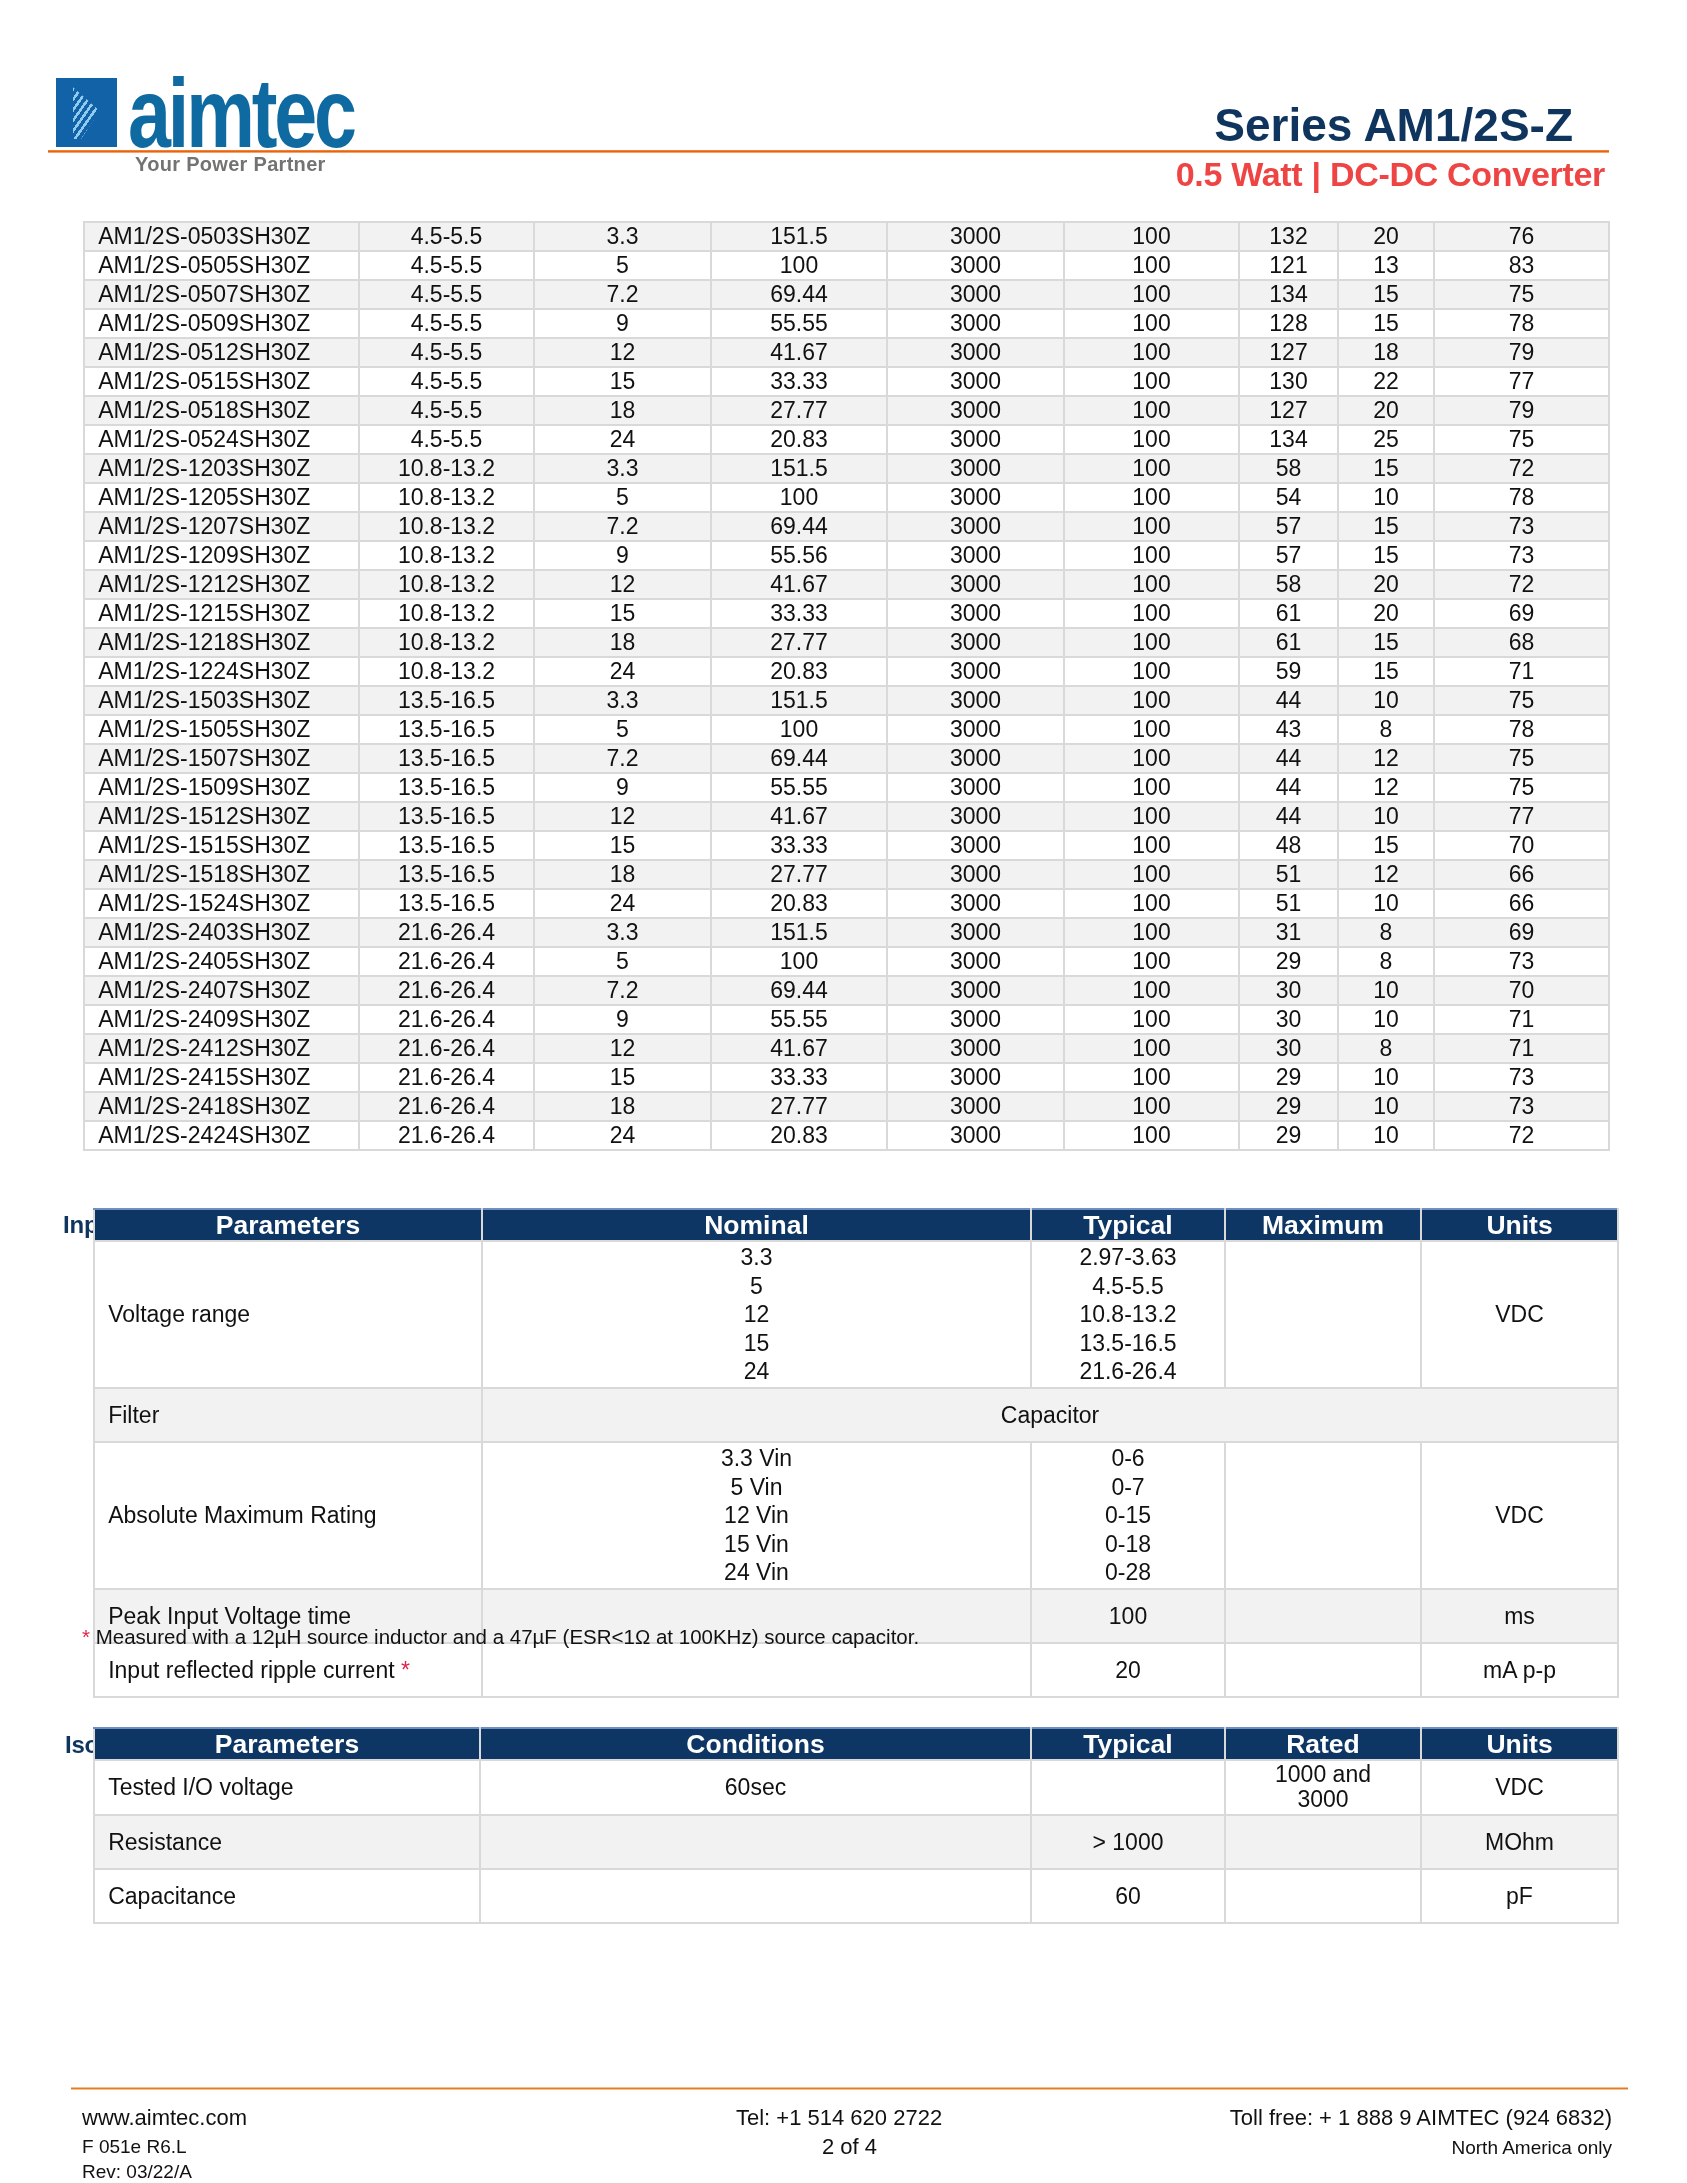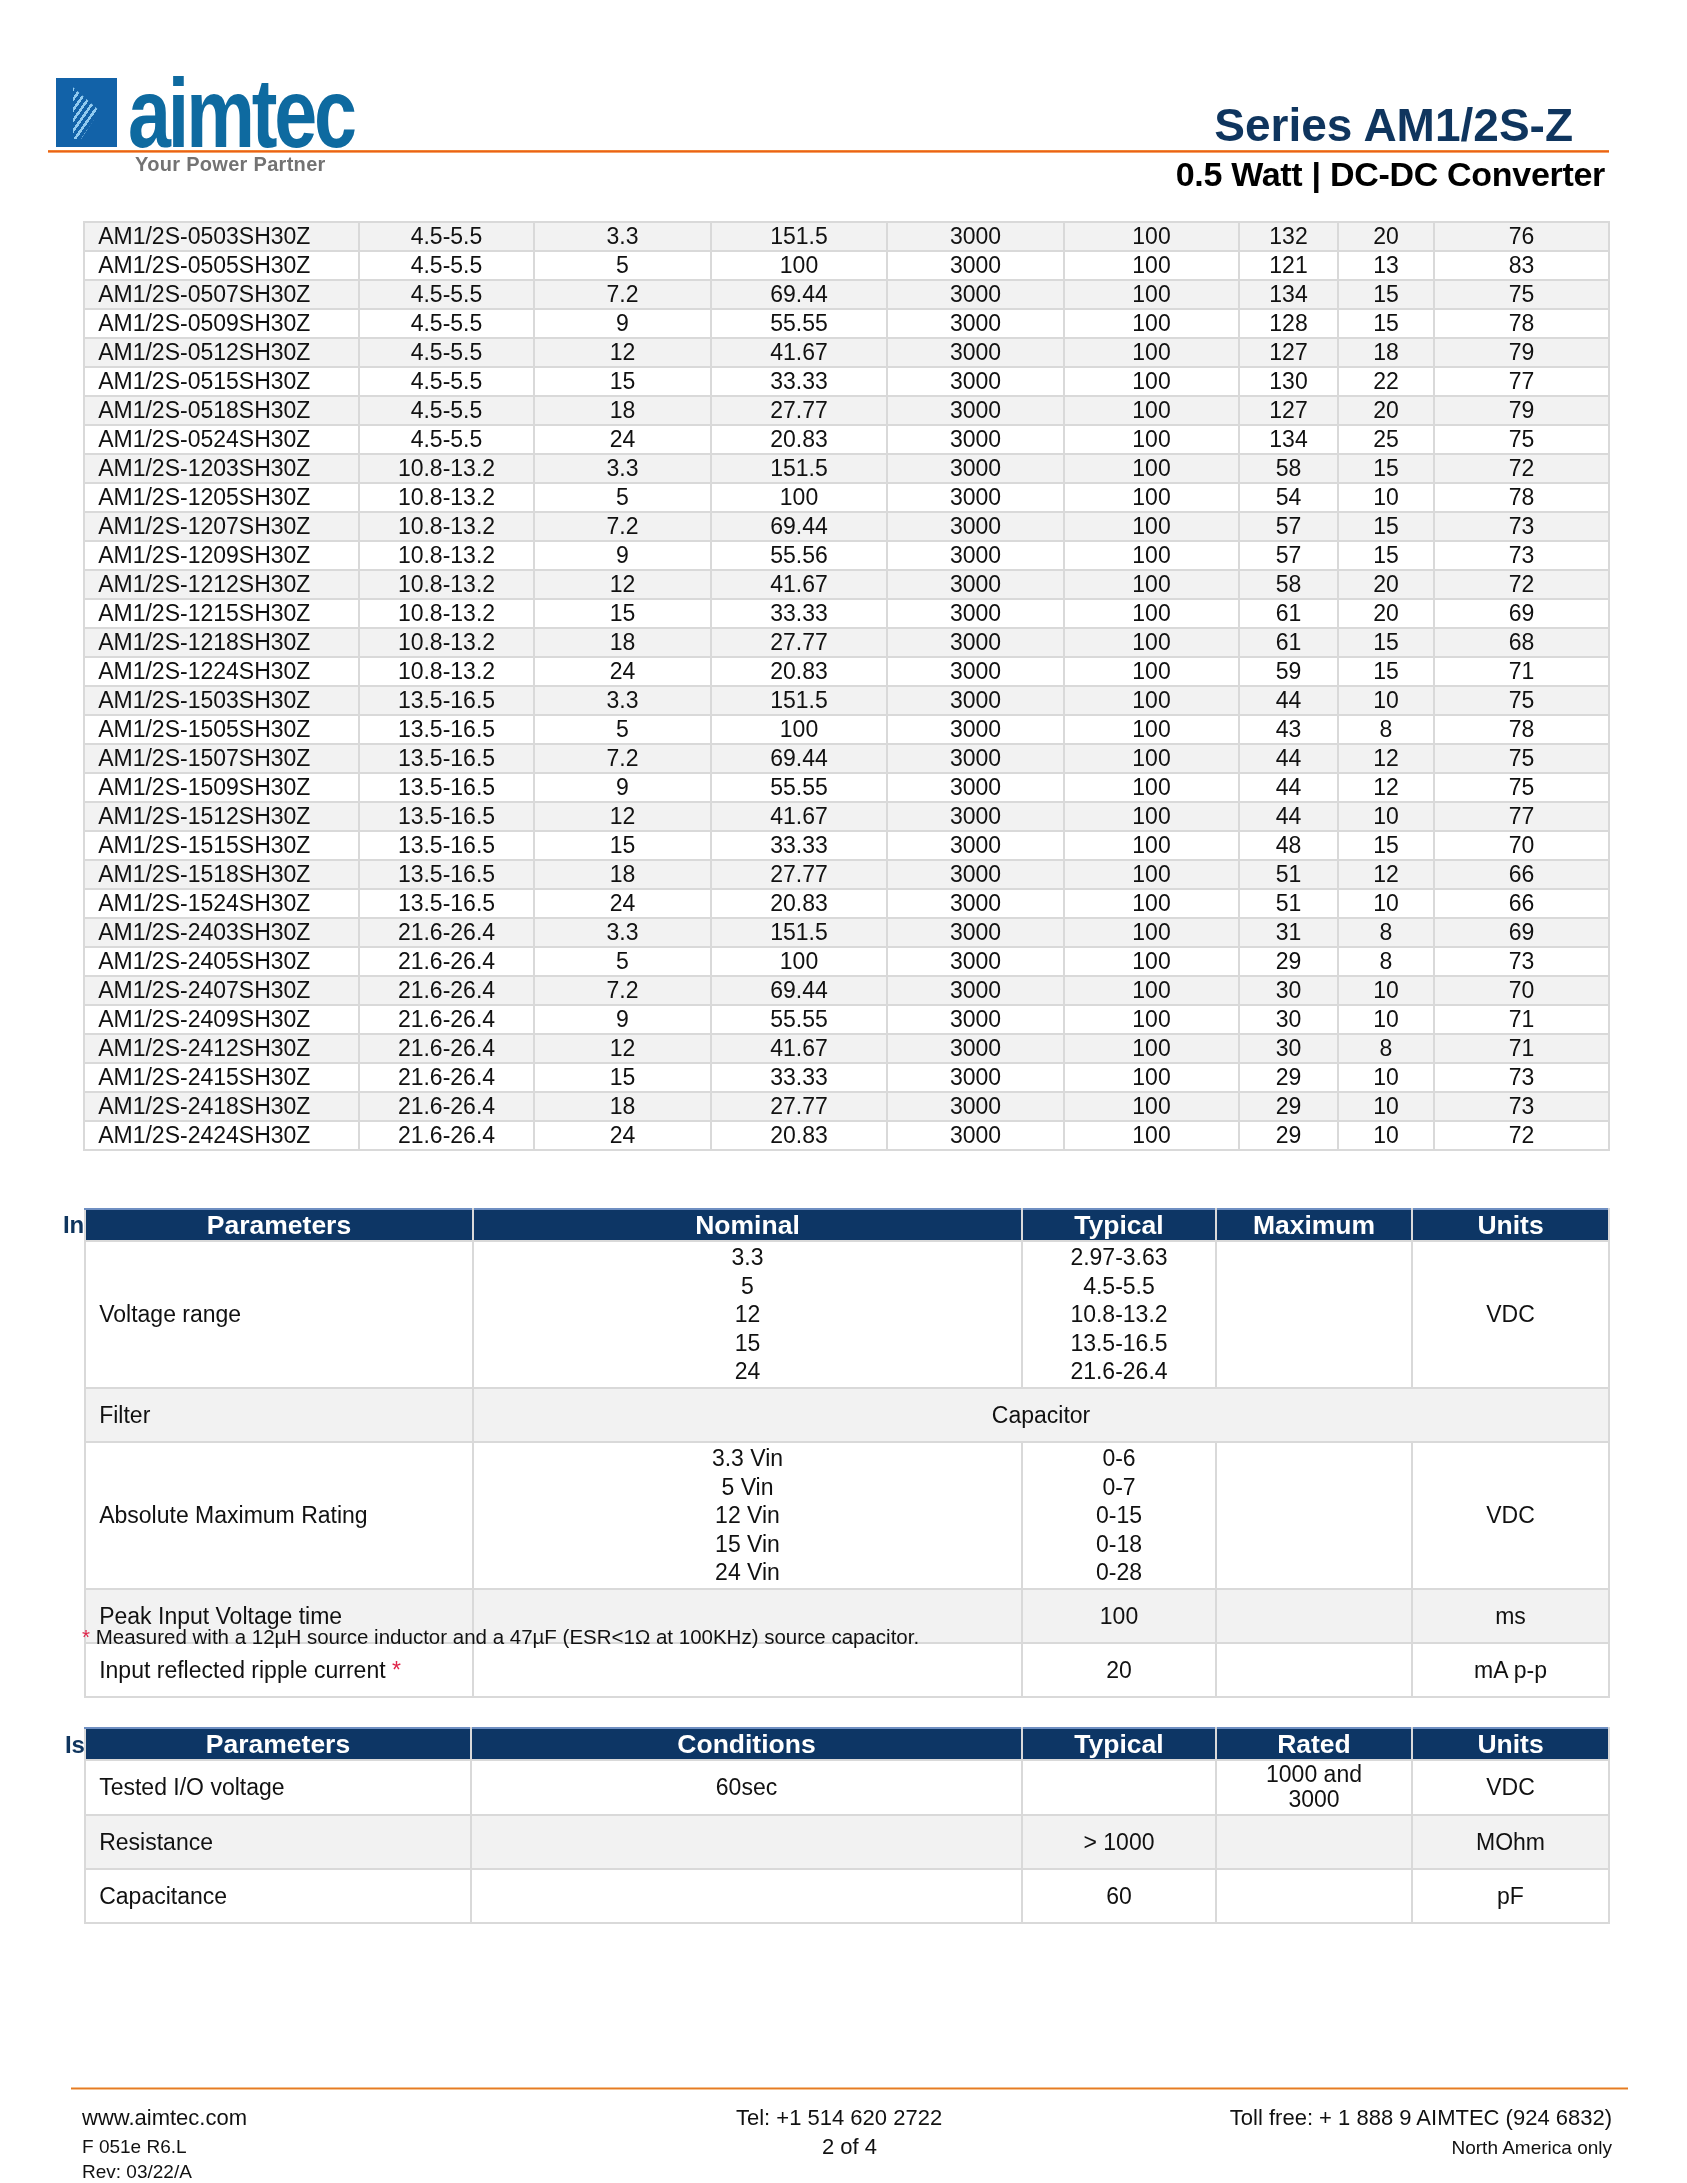--- a/index.html
+++ b/index.html
@@ -11,34 +11,34 @@
   .logo-mark { width: 61px; height: 69px; background: #1262a8; position: relative; overflow: hidden; }
   .logo-mark .dots { position: absolute; left: 17px; top: 9.3px; width: 26.5px; height: 52px;
      background: repeating-linear-gradient(125deg, #9fd6f7 0 2.6px, transparent 2.6px 6px);
      clip-path: polygon(0 0, 100% 45%, 30% 100%, 0 100%); opacity: .9; }
   .logo-word { font-family: "Liberation Sans", sans-serif; font-weight: 700; font-size: 99px; line-height: 69px;
      color: #0e6aa0; letter-spacing: -4px; margin-left: 10.6px; transform: scaleX(0.78); transform-origin: left bottom; height: 69px; }
   .tagline { position: absolute; left: 135px; top: 153px; font-size: 20px; font-weight: 700; color: #737373; letter-spacing: 0.3px; }
   .top-rule { position: absolute; left: 48px; top: 150px; width: 1561px; height: 3.3px;
      background: linear-gradient(#f5a24a, #e8560f 40%, #f0772a 70%, #fbd8b0); }
   .series-title { position: absolute; right: 114px; top: 98px; font-size: 46px; font-weight: 700; color: #0f355e; }
-  .subtitle { position: absolute; right: 82px; top: 155px; font-size: 34px; font-weight: 700; color: #000000; letter-spacing: -0.3px; }
+  .subtitle { position: absolute; right: 82px; top: 155px; font-size: 34px; font-weight: 700; color: #ef4444; letter-spacing: -0.3px; }
 
   
   table { border-collapse: collapse; position: absolute; table-layout: fixed; }
   td, th { font-weight: 400; }
   .models { left: 83px; top: 193px; width: 1525px; font-size: 23px; margin-top: 28px; }
   .models td { height: 29px; border: 2px solid #d9d9d9; text-align: center; padding: 0; line-height: 25px; }
   .models td.model { text-align: left; padding-left: 13.2px; }
   .models tr:nth-child(odd) td { background: #f2f2f2; }
   .models tr:nth-child(even) td { background: #ffffff; }
 
   .section-title { position: absolute; font-size: 24px; font-weight: 700; color: #0f355e; letter-spacing: -0.2px; margin-top: 40px; }
 
-  .spec { left: 84px; width: 1524px; font-size: 23px; }
+  .spec { left: 93px; width: 1524px; font-size: 23px; }
   .spec th { background: #0d3665; color: #ffffff; font-weight: 700; font-size: 26.5px; height: 32px;
      border: 2px solid #d9d9d9; border-top: 2.6px solid #6f8fc2; text-align: center; line-height: 28px; }
   .spec td { border: 2px solid #d9d9d9; text-align: center; padding: 12px; line-height: 28.4px; background: #fff; }
   .spec td.param { text-align: left; padding-left: 13.2px; }
   .spec tr.shade td { background: #f2f2f2; }
   .spec .stack span { display: block; }
   .spec .stack { padding: 1.3px 0; }
   .red-star { color: #e0254a; }
 
   .footnote { position: absolute; left: 82px; top: 1625px; font-size: 20.5px; color: #111; }

